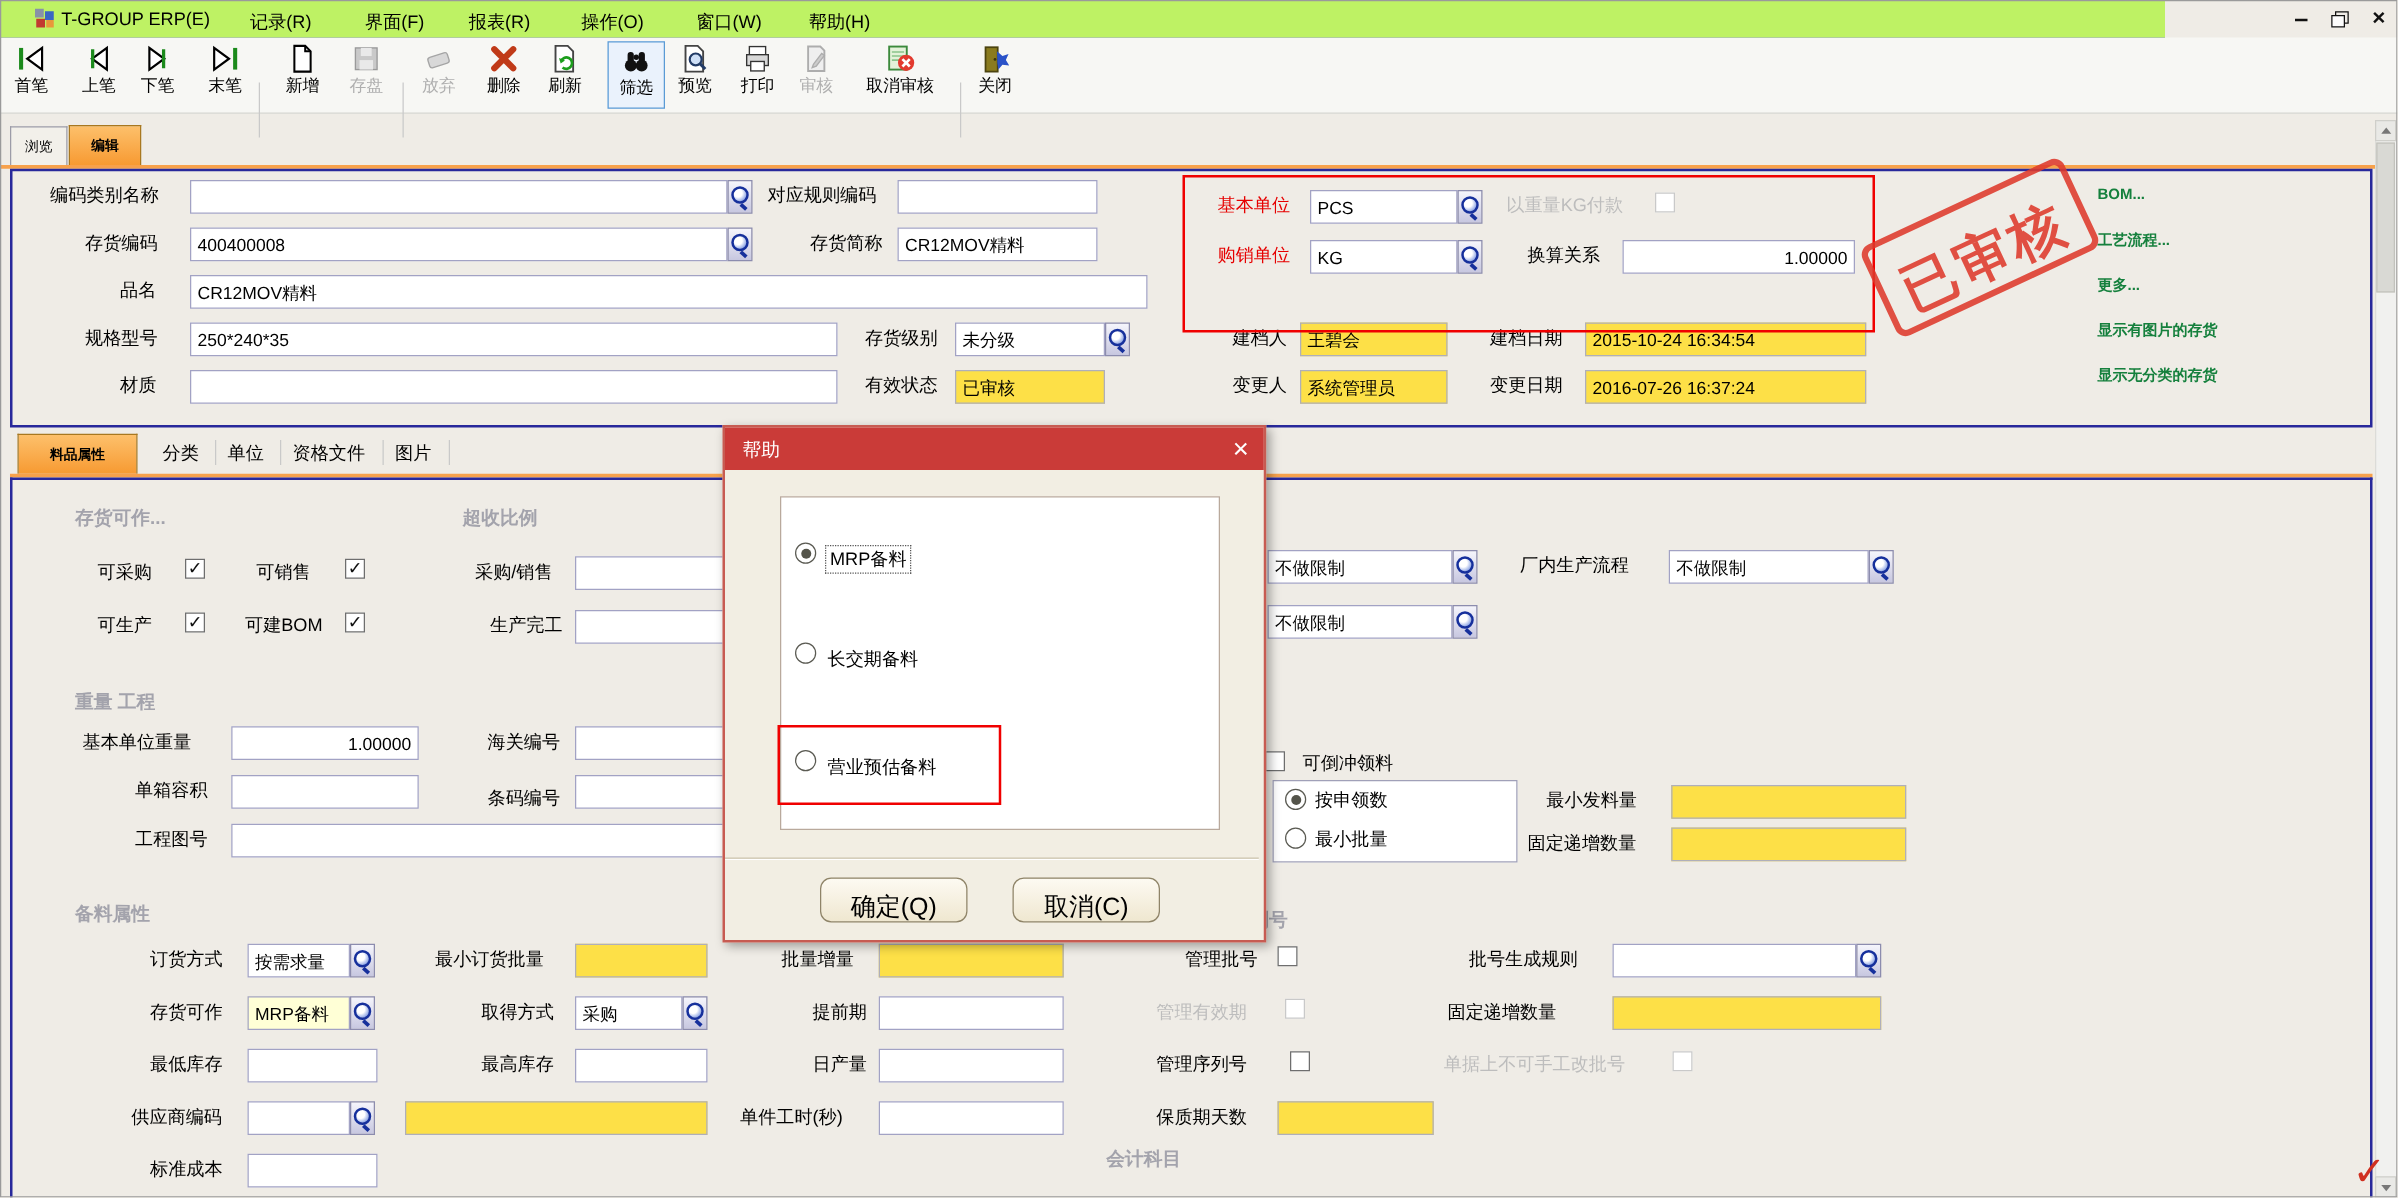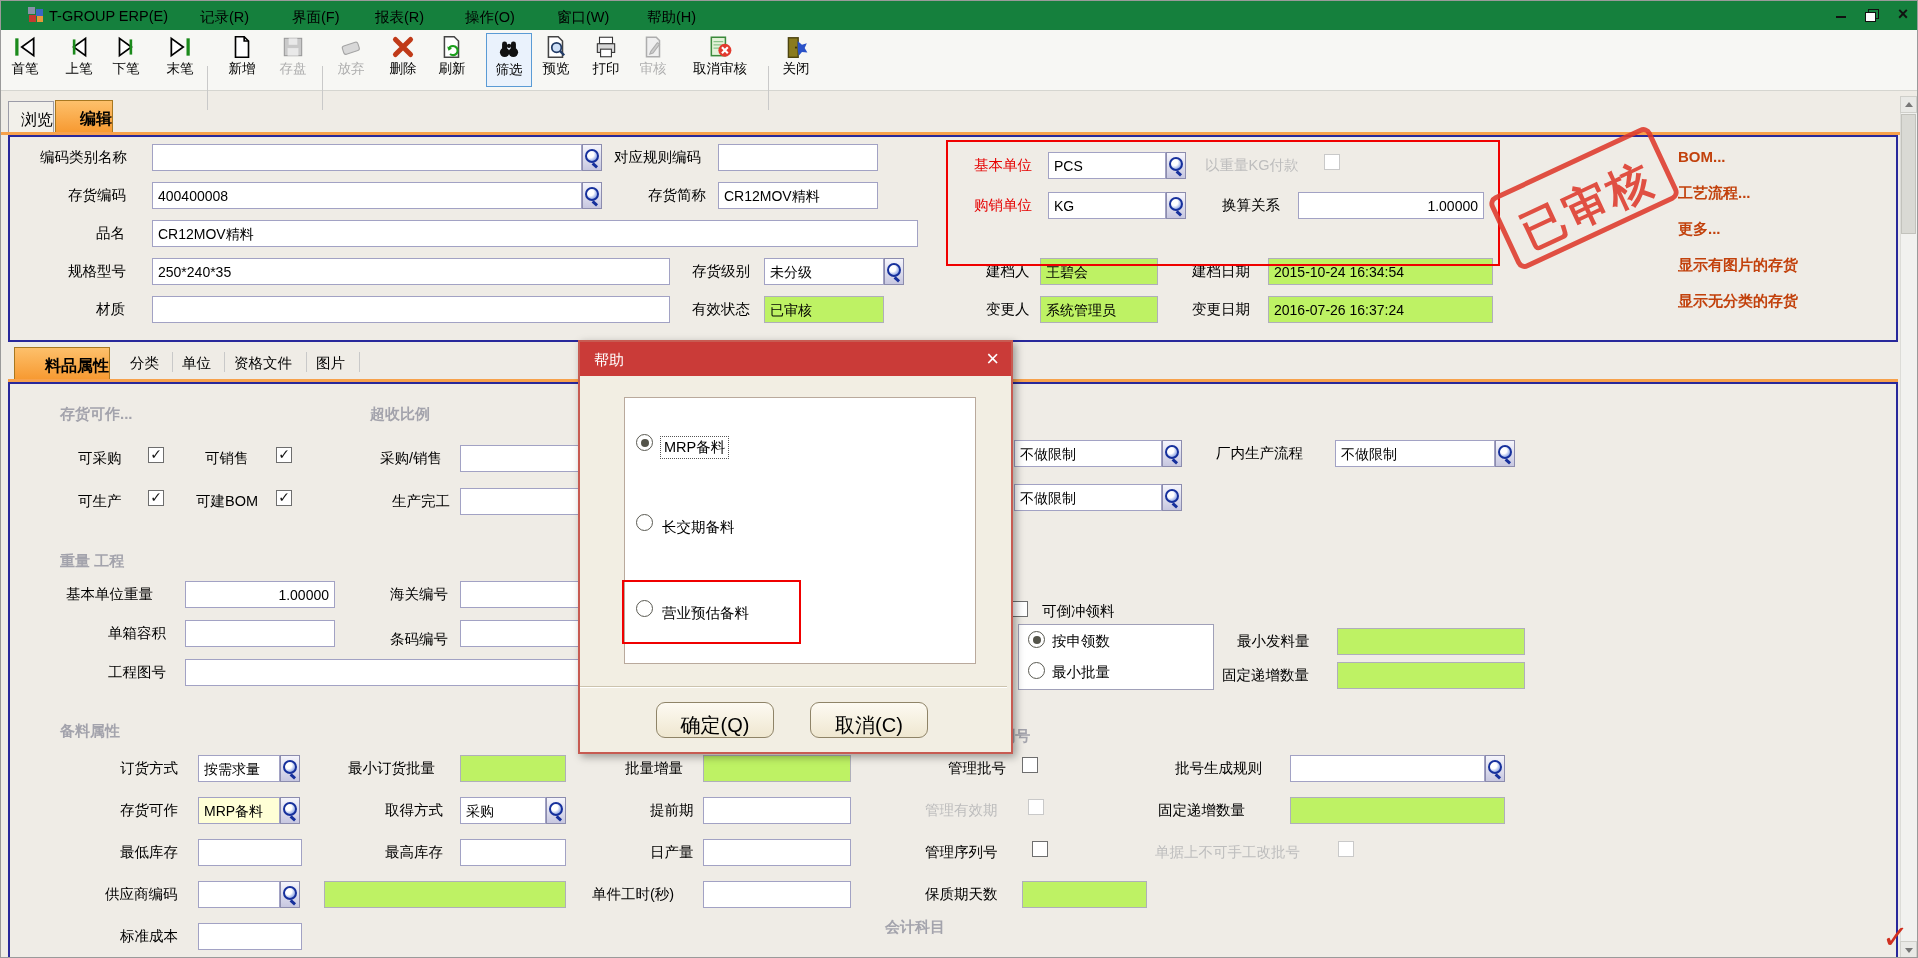--- a/index.html
+++ b/index.html
@@ -5,49 +5,49 @@
   html,body{margin:0;padding:0;}
   body{width:1918px;height:958px;position:relative;overflow:hidden;
        background:#EFECE6;font-family:"Liberation Sans","DejaVu Sans",sans-serif;color:#000;}
   .abs{position:absolute;}
   .lbl{position:absolute;font-size:14.5px;white-space:nowrap;line-height:1;}
   .glabel{color:#BDBDBD;}
   .redlbl{color:#E60000;}
   .heading{position:absolute;font-size:15px;font-weight:bold;color:#A3A3AC;white-space:nowrap;}
   .field{position:absolute;height:27px;background:#fff;border:1px solid #A2A2C4;box-sizing:border-box;
          font-size:14px;padding:5px 5px 0;white-space:nowrap;overflow:hidden;}
-  .ro{background:#bef264;border-color:#AFAFBA;}
+  .ro{background:#fde047;border-color:#AFAFBA;}
   .num{text-align:right;}
   .yellow{background:#FFFFD6;}
   .lookup{position:absolute;width:20px;height:27px;box-sizing:border-box;border:1px solid #8C8CAE;
           background:linear-gradient(180deg,#F5F5FC,#C7C7E0);}
   .lookup i{display:block;width:10px;height:10px;border:2px solid #16309C;border-radius:50%;
             margin:4px auto 0;background:radial-gradient(circle at 35% 35%,#fff 35%,#4A6FD4);}
   .lookup b{position:absolute;right:3px;bottom:4px;width:6px;height:2.5px;background:#16309C;transform:rotate(42deg);}
   .cb{position:absolute;width:16px;height:16px;background:#fff;border:1px solid #6E6E6E;box-sizing:border-box;
       font-size:14px;line-height:13px;text-align:center;font-weight:bold;color:#111;}
   .cb.on::after{content:"✓";}
   .cb.dis{border-color:#C9C9C9;}
   .radio{position:absolute;width:17px;height:17px;border:1px solid #5A5A52;border-radius:50%;background:#fff;box-sizing:border-box;}
   .radio.on::after{content:"";position:absolute;left:3.5px;top:3.5px;width:8px;height:8px;border-radius:50%;background:#54544A;}
-  .link{position:absolute;font-size:15px;font-weight:bold;color:#c2410c;white-space:nowrap;cursor:pointer;}
+  .link{position:absolute;font-size:12px;font-weight:bold;color:#15803d;white-space:nowrap;cursor:pointer;}
   .sep-v{position:absolute;width:1px;background:#C9C9C9;}
   
-  .titlebar{position:absolute;left:0;top:0;width:1918px;height:30px;background:#15803d;border-bottom:4px solid #14532d;}
+  .titlebar{position:absolute;left:0;top:0;width:1732px;height:30px;background:#bef264;border-bottom:4px solid #14532d;}
   .menu-item{position:absolute;top:8px;font-size:14.5px;white-space:nowrap;cursor:default;}
   
   .toolbar{position:absolute;left:0;top:30px;width:1918px;height:60px;background:#F7F7F4;border-bottom:1px solid #D5D5D0;}
   .tbtn{position:absolute;top:3px;width:46px;height:54px;display:flex;flex-direction:column;align-items:center;
         font-size:13.5px;color:#000;}
   .tbtn .ic{width:27px;height:27px;display:flex;align-items:center;justify-content:center;}
   .tbtn.dis{color:#AFAFAF;}
   .tbtn.sel{border:1px solid #5A9BD5;background:#EAF2FC;box-sizing:border-box;}
   
   .tab{position:absolute;height:32px;box-sizing:border-box;border:1px solid #9C9CA8;border-bottom:none;
-       background:#F2F0EA;font-size:16px;text-align:right;padding-top:8px;}
+       background:#F2F0EA;font-size:11px;text-align:center;padding-top:8px;}
   .tab.active{background:linear-gradient(180deg,#FDC06B,#F79A32);font-weight:bold;border-color:#A87820;}
   .orange-line{position:absolute;height:3px;background:#F7A14B;}
   .panel{position:absolute;border:2px solid #28289B;box-sizing:border-box;}
   
   .modal{position:absolute;left:578px;top:340px;width:431px;height:410px;background:#F2EEE3;
          border:2px solid #C75B52;box-shadow:3px 3px 8px rgba(0,0,0,.35);z-index:50;}
   .modal-title{position:absolute;left:0;top:0;right:0;height:34px;background:#CA3B38;color:#fff;
                font-size:15px;padding:9px 0 0 14px;box-sizing:border-box;}
   .mbtn{position:absolute;height:36px;width:118px;box-sizing:border-box;border:1.5px solid #8F8468;border-radius:9px;
         background:linear-gradient(180deg,#FDFAF2,#EFE7D0);font-size:20px;text-align:center;padding-top:9px;}

